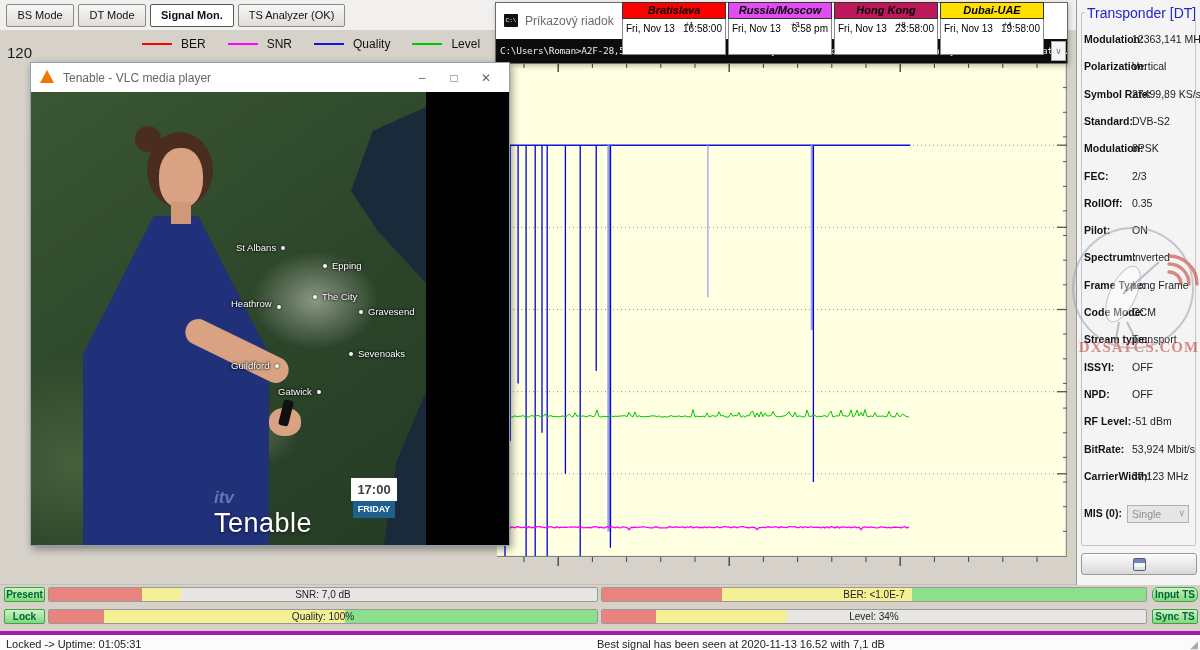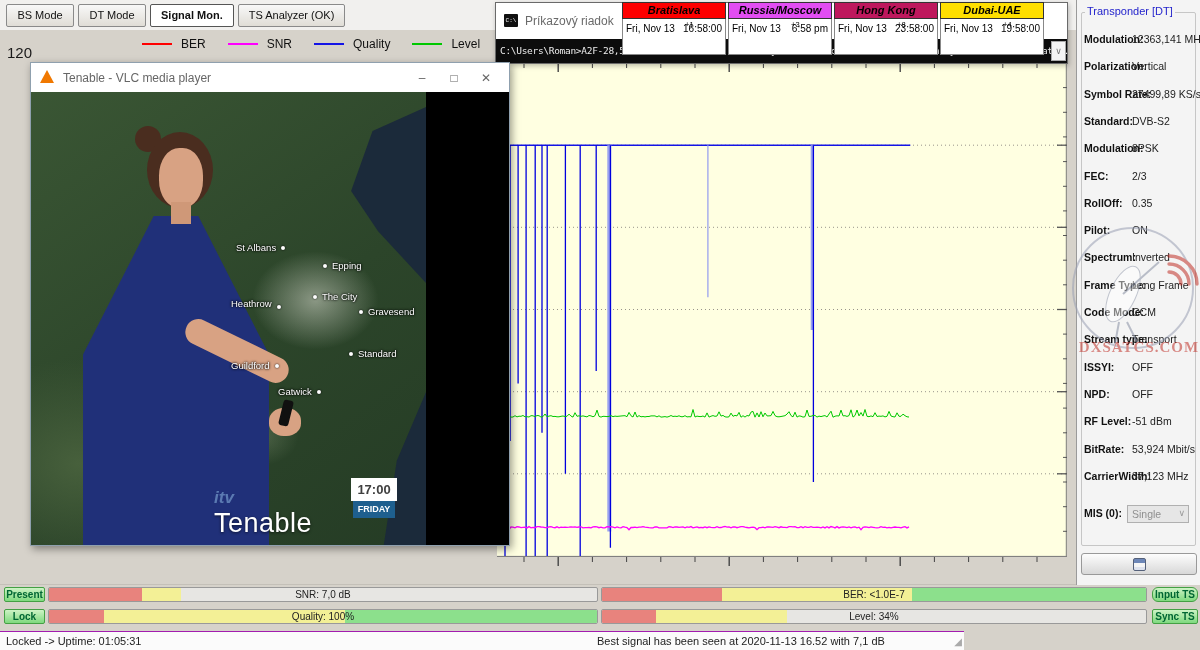--- a/index.html
+++ b/index.html
@@ -19,21 +19,21 @@
   
   #legend-row { position:absolute; left:142px; top:37px; display:flex; align-items:center; z-index:6; }
   .legend-item { display:flex; align-items:center; margin-right:22px; }
   .legend-dash { width:30px; border-top:2px solid #000; margin-right:9px; display:inline-block; }
   .legend-label { font-size:12px; color:#111; }
   #y-top-label { position:absolute; left:7px; top:44px; font-size:15px; color:#1a1a1a; z-index:5; }
   
   #chart-wrap { position:absolute; left:497px; top:63px; width:570px; height:505px; z-index:1; }
   
   #right-panel { position:absolute; left:1076px; top:0; width:124px; height:585px; background:#f4f4f4; border-left:1px solid #9a9a9a; z-index:10; }
-  #tp-title { position:absolute; left:8px; top:5px; font-size:11px; color:#2323cc; background:#f4f4f4; padding:0 2px; z-index:2; }
+  #tp-title { position:absolute; left:8px; top:5px; font-size:14px; color:#2323cc; background:#f4f4f4; padding:0 2px; z-index:2; }
   #tp-box { position:absolute; left:4px; top:12px; width:115px; height:534px; border:1px solid #c6c6c6; border-radius:2px; }
   #tp-rows { position:absolute; left:0; top:0; width:124px; height:560px; }
   .tp-row { position:absolute; left:0; width:124px; height:14px; }
   .tp-label { position:absolute; left:7px; font-size:10.5px; font-weight:bold; color:#111; white-space:nowrap; }
   .tp-value { position:absolute; left:55px; font-size:10.5px; color:#222; white-space:nowrap; }
   #mis-row { position:absolute; left:0; top:505px; width:124px; height:20px; }
   #mis-label { position:absolute; left:7px; top:2px; font-size:10.5px; font-weight:bold; }
   #mis-select { position:absolute; left:50px; top:0; width:62px; height:18px; background:#e6e6e6; border:1px solid #b0b0b0; font-size:10.5px; color:#8f8f8f; padding:2px 4px; }
   #mis-chevron { position:absolute; right:3px; top:2px; color:#999; font-size:9px; }
   #panel-button { position:absolute; left:4px; top:553px; width:116px; height:22px; background:linear-gradient(#fdfdfd,#d8d8d8); border:1px solid #999; border-radius:3px; display:flex; align-items:center; justify-content:center; }
@@ -102,21 +102,21 @@
   #btn-input-ts { left:1152px; top:587px; width:46px;border-radius:6px; }
   #btn-sync-ts { left:1152px; top:609px; width:46px; }
   .bar { position:absolute; height:15px; background:#e7e6e3; border:1px solid #999; border-radius:2px; overflow:hidden; display:flex; }
   #bar-snr { left:48px; top:587px; width:550px; }
   #bar-quality { left:48px; top:609px; width:550px; }
   #bar-ber { left:601px; top:587px; width:546px; }
   #bar-level { left:601px; top:609px; width:546px; }
   .seg { height:100%; }
   .bar-label { position:absolute; left:0; top:0; width:100%; text-align:center; font-size:10px; line-height:14px; color:#222; }
   
-  #footer { position:absolute; left:0; top:631px; width:964px; height:19px; background:#fbfbfb; border-top:1px solid #a21caf; }
+  #footer { position:absolute; left:0; top:631px; width:1200px; height:19px; background:#fbfbfb; border-top:4px solid #a21caf; }
   #footer-left { position:absolute; left:6px; top:3px; font-size:11px; color:#222; }
   #footer-center { position:absolute; left:597px; top:3px; font-size:11px; color:#222; }
   #grip { position:absolute; right:2px; top:4px; color:#aaa; font-size:10px; }
 </style>
 </head>
 <body>
 
 <div id="root">
 
   <div class="topstrip"></div>
@@ -416,21 +416,21 @@
           <div class="city" style="left: 282px; top: 199px;">
             <span class="cdot"></span>
             <span class="cname">The City</span>
           </div>
           <div class="city" style="left: 328px; top: 214px;">
             <span class="cdot"></span>
             <span class="cname">Gravesend</span>
           </div>
           <div class="city" style="left: 318px; top: 256px;">
             <span class="cdot"></span>
-            <span class="cname">Standard</span>
+            <span class="cname">Sevenoaks</span>
           </div>
           <div class="city" style="left: 200px; top: 268px;">
             <span class="cname">Guildford</span>
             <span class="cdot"></span>
           </div>
           <div class="city" style="left: 247px; top: 294px;">
             <span class="cname">Gatwick</span>
             <span class="cdot"></span>
           </div>
         </div>

